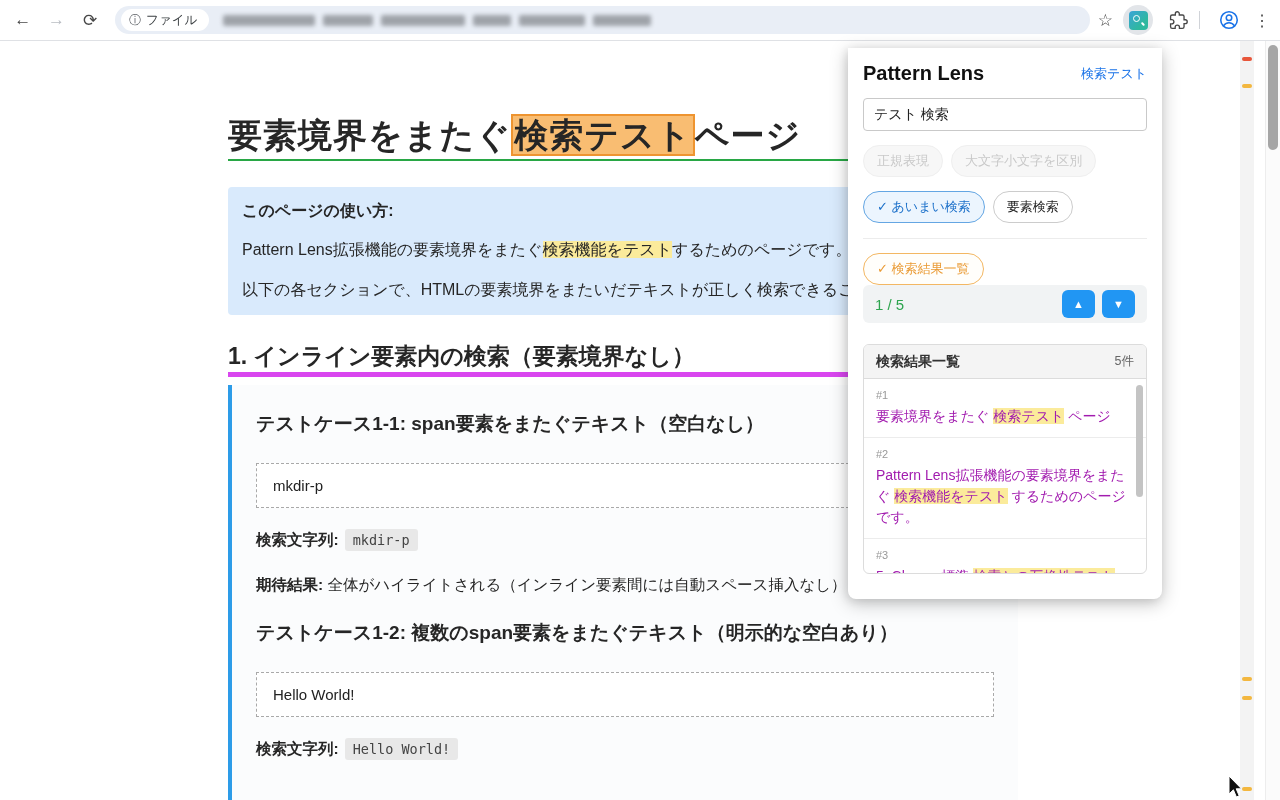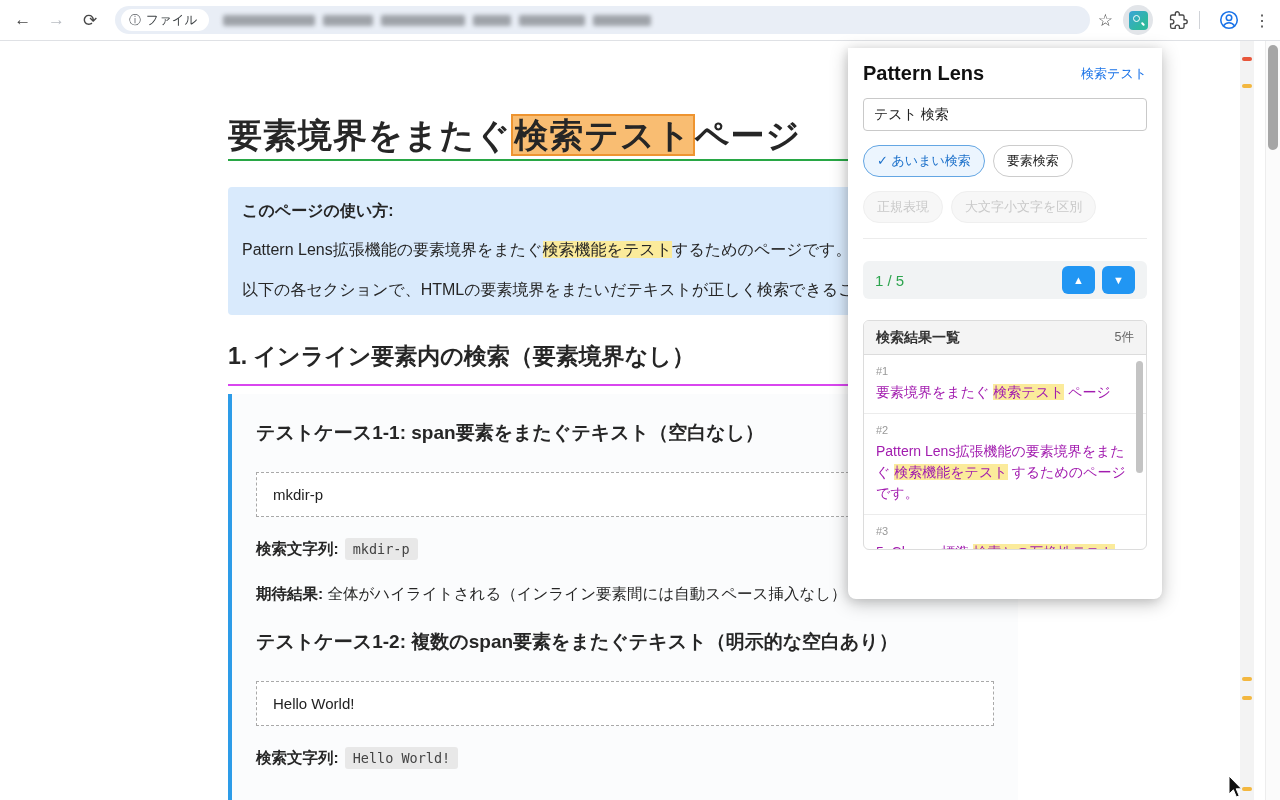--- a/index.html
+++ b/index.html
@@ -36,22 +36,22 @@
   
   .content { position:absolute; left:228px; top:41px; width:790px; color:#262626; }
   h1.page-title { margin-top:72px; font-size:34px; font-weight:bold; letter-spacing:1px;
     padding-bottom:2px; border-bottom:2px solid #28a745; line-height:1.3; }
   .hl { background:#fbeb9b; }
   .hl-active { background:#f9bd72; border:2px solid #ee9430; padding:0 1px; }
   .info-box { margin-top:26px; background:#d9eafc; border-radius:4px; padding:14px; font-size:16px; }
   .info-box .ib-head { font-weight:bold; margin-bottom:17px; }
   .info-box p { margin-bottom:17px; line-height:1.4; white-space:nowrap; overflow:hidden; }
   .info-box p:last-child { margin-bottom:0; }
-  h2.section-h { margin-top:26px; font-size:23px; font-weight:bold; padding-bottom:12px;
-    border-bottom:2px solid #d946ef; }
+  h2.section-h { margin-top:26px; font-size:23px; font-weight:bold; 
+    border-bottom:5px solid #d946ef; }
   .test-section { margin-top:8px; background:#fbfcfd; border-left:4px solid #2d9ce8;
     padding:26px 24px 40px 24px; }
   h3.case-h { font-size:19px; font-weight:bold; margin-bottom:26px; }
   .sample-box { background:#fff; border:1px dashed #a9a9a9; padding:13px 16px; font-size:15px;
     color:#222; margin-bottom:22px; }
   .meta-line { font-size:15.5px; margin-bottom:24px; }
   .meta-line b { font-weight:bold; }
   .code-chip { font-family:"DejaVu Sans Mono", monospace; font-size:13.5px; background:#e8e8e8;
     color:#444; padding:3px 8px; border-radius:3px; margin-left:6px; }
   .case2-gap { margin-top:4px; }
@@ -65,21 +65,21 @@
   .pp-clear { font-size:13px; color:#1a73e8; cursor:pointer; }
   .pp-input { margin-top:13px; width:100%; height:33px; border:1px solid #c9c9c9; border-radius:4px;
     padding:0 10px; font-size:14px; font-family:inherit; color:#222; }
   .pill-row { display:flex; gap:8px; margin-top:14px; }
   .pill { font-size:13px; padding:6px 13px; border-radius:16px; white-space:nowrap;
     border:1px solid #ccc; background:#fff; color:#222; }
   .pill.off { background:#f7f7f7; color:#c9c9c9; border-color:#efefef; }
   .pill.on-blue { background:#ecf5fe; color:#1a6fc9; border:1.5px solid #64a6e3; }
   .pill.on-orange { background:#fffefb; color:#ea9a34; border:1.5px solid #f3b763; }
   .pp-div { border-top:1px solid #ececec; margin-top:15px; }
-  .counter-bar { margin-top:22px; height:38px; background:#f1f3f4; border-radius:6px;
+  .counter-bar { height:38px; background:#f1f3f4; border-radius:6px;
     display:flex; align-items:center; padding:0 12px; }
   .counter-txt { font-size:15px; color:#2da44e; }
   .nav-btns { margin-left:auto; display:flex; gap:7px; }
   .nav-btn { width:33px; height:28px; background:#2196f3; border:none; border-radius:6px;
     color:#fff; font-size:11px; display:flex; align-items:center; justify-content:center; }
   .results { margin-top:21px; border:1px solid #dcdcdc; border-radius:6px; overflow:hidden; }
   .res-head { height:34px; background:#f4f4f4; border-bottom:1px solid #dcdcdc; display:flex;
     align-items:center; padding:0 12px; }
   .res-head .rh-title { font-size:14px; font-weight:bold; color:#333; }
   .res-head .rh-count { margin-left:auto; font-size:12.5px; color:#666; }
@@ -177,31 +177,37 @@
   </div>
 </div>
 
 <div class="popup">
   <div class="pp-head">
     <div class="pp-title">Pattern Lens</div>
     <div class="pp-clear">検索テスト</div>
   </div>
   <input class="pp-input" value="テスト 検索" style="">
   <div class="pill-row">
+    <div class="pill off">正規表現</div>
+    <div class="pill off">大文字小文字を区別</div>
+  </div>
+  <div class="pill-row">
     <div class="pill on-blue">
       <span>✓</span>
       <span>あいまい検索</span>
     </div>
     <div class="pill">要素検索</div>
   </div>
+  <div class="pp-div"></div>
   <div class="pill-row">
-    <div class="pill off">正規表現</div>
-    <div class="pill off">大文字小文字を区別</div>
-  </div>
-  <div class="pp-div"></div>
+    <div class="pill on-orange">
+      <span>✓</span>
+      <span>検索結果一覧</span>
+    </div>
+  </div>
   <div class="counter-bar">
     <span class="counter-txt">1 / 5</span>
     <div class="nav-btns">
       <button class="nav-btn">▲</button>
       <button class="nav-btn">▼</button>
     </div>
   </div>
   <div class="results">
     <div class="res-head">
       <span class="rh-title">検索結果一覧</span>

